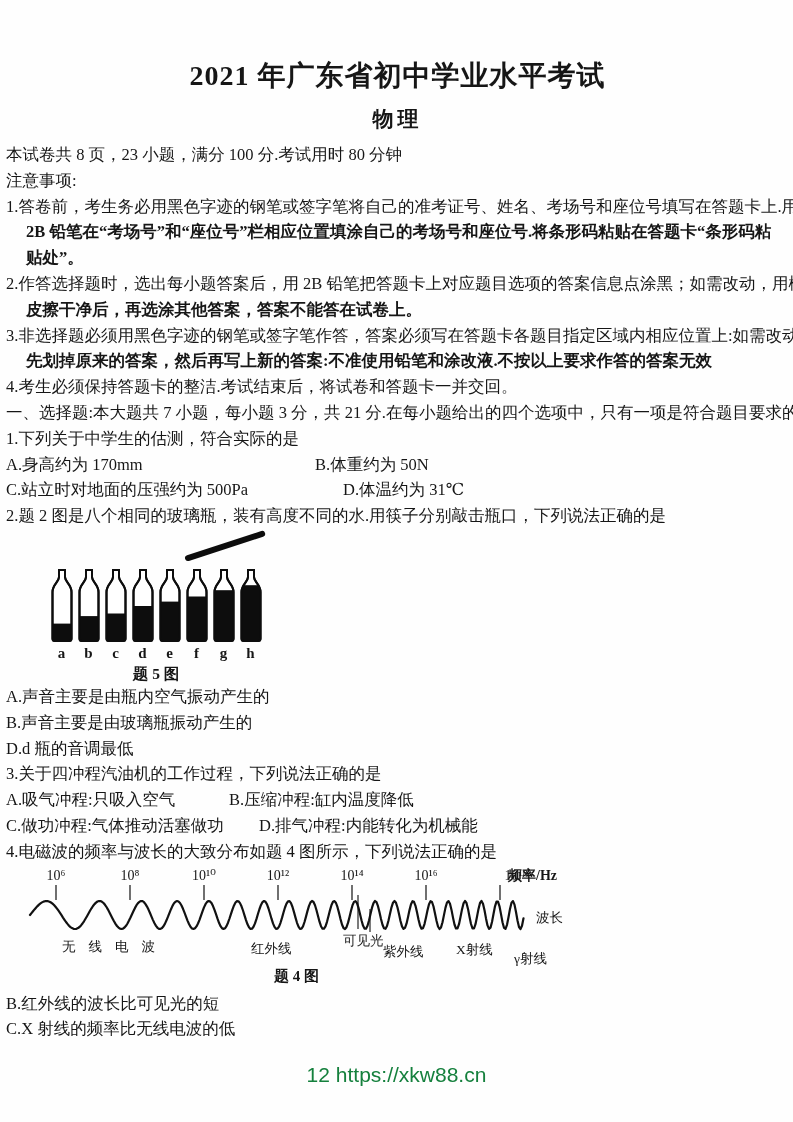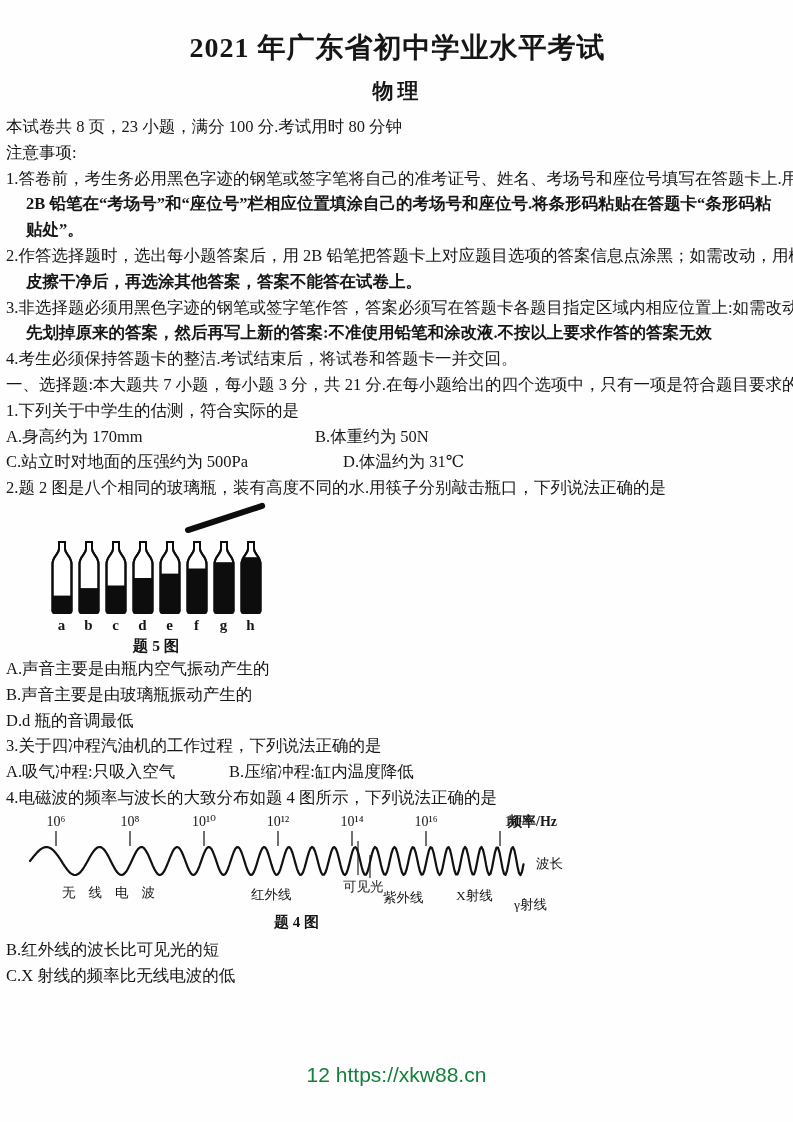--- a/index.html
+++ b/index.html
@@ -1,19 +1,19 @@
 <!DOCTYPE html>
 <html><head>
 <meta charset="utf-8">
 <style>
   html,body{margin:0;padding:0;background:#ffffff;}
   .page{position:relative;width:793px;height:1122px;background:#fefefe;overflow:hidden;
         font-family:"Liberation Serif","DejaVu Serif",serif;color:#161616;}
   .content{padding:32px 4px 0 6px;}
-  .title{text-align:center;font-size:28px;font-weight:bold;letter-spacing:1px;line-height:32px;}
+  .title{text-align:center;font-size:28px;font-weight:bold;letter-spacing:1px;line-height:32px;margin-top:28px;}
   .subject{text-align:center;font-size:21px;font-weight:bold;letter-spacing:4px;margin-top:14px;line-height:26px;}
   .line{font-size:16.5px;line-height:25.8px;white-space:nowrap;}
   .indent{padding-left:20px;font-weight:bold;}
   .first-gap{margin-top:10px;}
   .col-a{display:inline-block;width:309px;}
   .col-c{display:inline-block;width:337px;}
   .col-e{display:inline-block;width:223px;}
   .col-g{display:inline-block;width:253px;}
 
   
@@ -193,20 +193,23 @@
     </div>
 
     <div class="line">A.声音主要是由瓶内空气振动产生的</div>
     <div class="line">B.声音主要是由玻璃瓶振动产生的</div>
     <div class="line">D.d 瓶的音调最低</div>
 
     <div class="line">3.关于四冲程汽油机的工作过程，下列说法正确的是</div>
     <div class="line">
       <span class="col-e">A.吸气冲程:只吸入空气</span><span>B.压缩冲程:缸内温度降低</span>
     </div>
+    <div class="line">
+      <span class="col-g">C.做功冲程:气体推动活塞做功</span><span>D.排气冲程:内能转化为机械能</span>
+    </div>
 
     <div class="line">4.电磁波的频率与波长的大致分布如题 4 图所示，下列说法正确的是</div>
 
     <div class="fig4">
       <span class="freq-tick" style="left:15px">10⁶</span>
       <span class="freq-tick" style="left:89px">10⁸</span>
       <span class="freq-tick" style="left:163px">10¹⁰</span>
       <span class="freq-tick" style="left:237px">10¹²</span>
       <span class="freq-tick" style="left:311px">10¹⁴</span>
       <span class="freq-tick" style="left:385px">10¹⁶</span>

